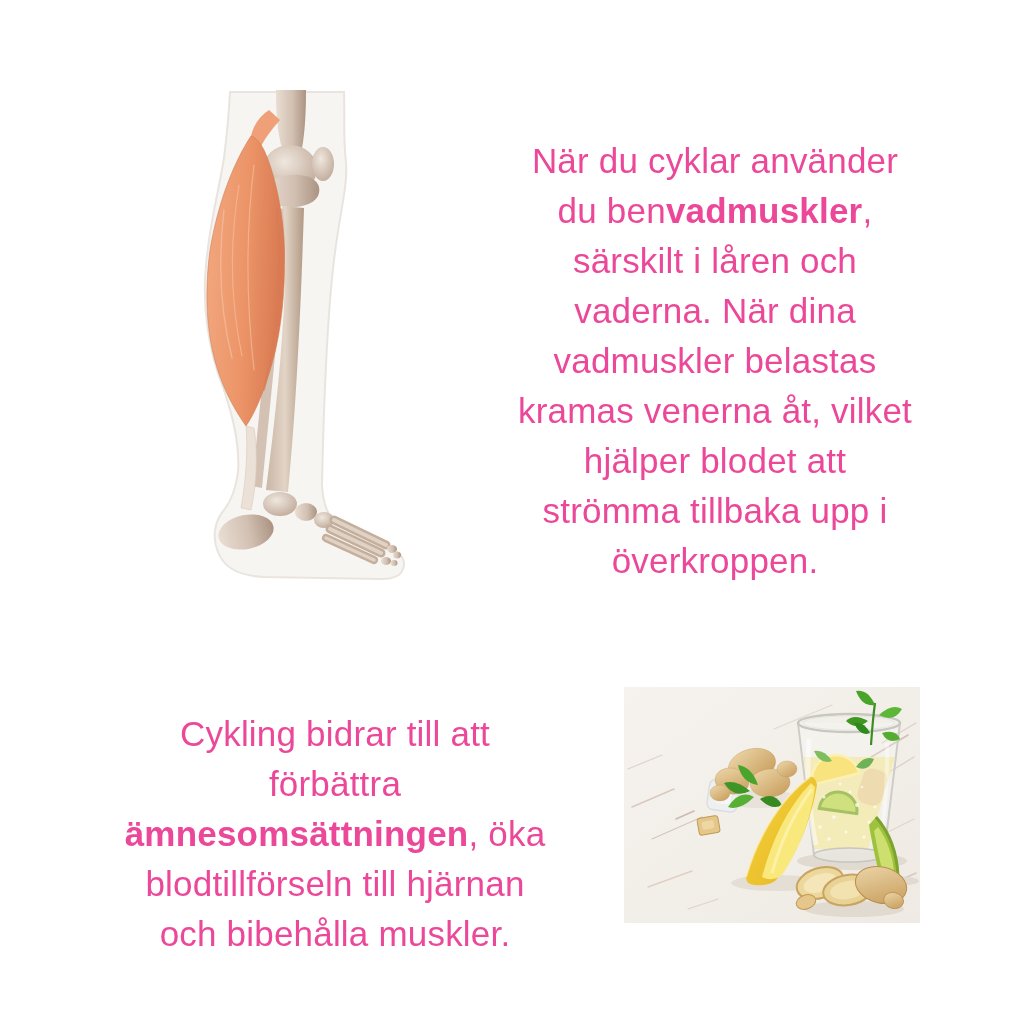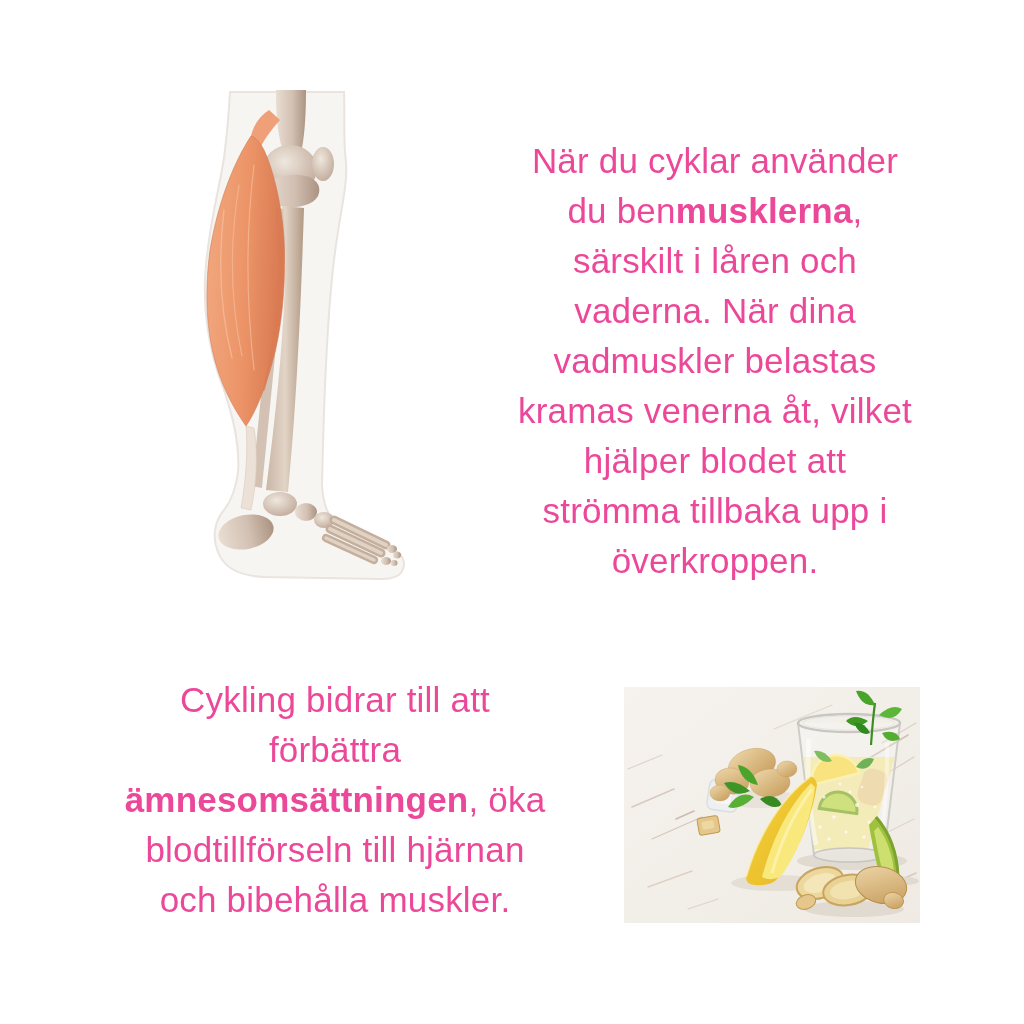--- a/index.html
+++ b/index.html
@@ -20,21 +20,21 @@
     text-align: center;
     font-size: 35px;
     line-height: 50px;
     letter-spacing: 0.2px;
     color: #ec4899;
     white-space: pre-line;
     font-weight: 400;
   }
   .para .seg-bold { font-weight: 700; }
   #para-muscles { left: 485px; top: 101px; width: 460px; }
-  #para-metabolism { left: 101px; top: 640px; width: 468px; }
+  #para-metabolism { left: 101px; top: 674px; width: 468px; }
   .fig { position: absolute; }
   #fig-leg { left: 193px; top: 90px; width: 222px; height: 500px; }
   #fig-drink { left: 624px; top: 687px; width: 296px; height: 236px; }
   svg { display: block; }
 </style>
 </head>
 <body>
 
 <div class="canvas">
 
@@ -112,21 +112,21 @@
         <path d="M60,75 C52,140 52,210 60,280" stroke="#fad2b6" stroke-width="1.2" opacity="0.5"></path>
         <path d="M73,82 C66,140 70,210 64,290" stroke="#e08a62" stroke-width="1.4" opacity="0.5"></path>
         <path d="M83,120 C88,170 86,230 70,300" stroke="#d97a52" stroke-width="2" opacity="0.55"></path>
       </g>
 
       <path d="M52,336 C54,360 52,390 47,418 L57,420 C63,392 64,362 60,338 Z" fill="#ece1d6" stroke="#d8c9bb" stroke-width="0.6"></path>
     </svg>
   </div>
 
   <p class="para" id="para-muscles"><span class="seg-regular">När du cyklar använder
-du ben</span><span class="seg-bold">musklerna</span><span class="seg-regular">,
+du ben</span><span class="seg-bold">vadmuskler</span><span class="seg-regular">,
 särskilt i låren och
 vaderna. När dina
 vadmuskler belastas
 kramas venerna åt, vilket
 hjälper blodet att
 strömma tillbaka upp i
 överkroppen.</span></p>
 
   <p class="para" id="para-metabolism"><span class="seg-regular">Cykling bidrar till att
 förbättra

